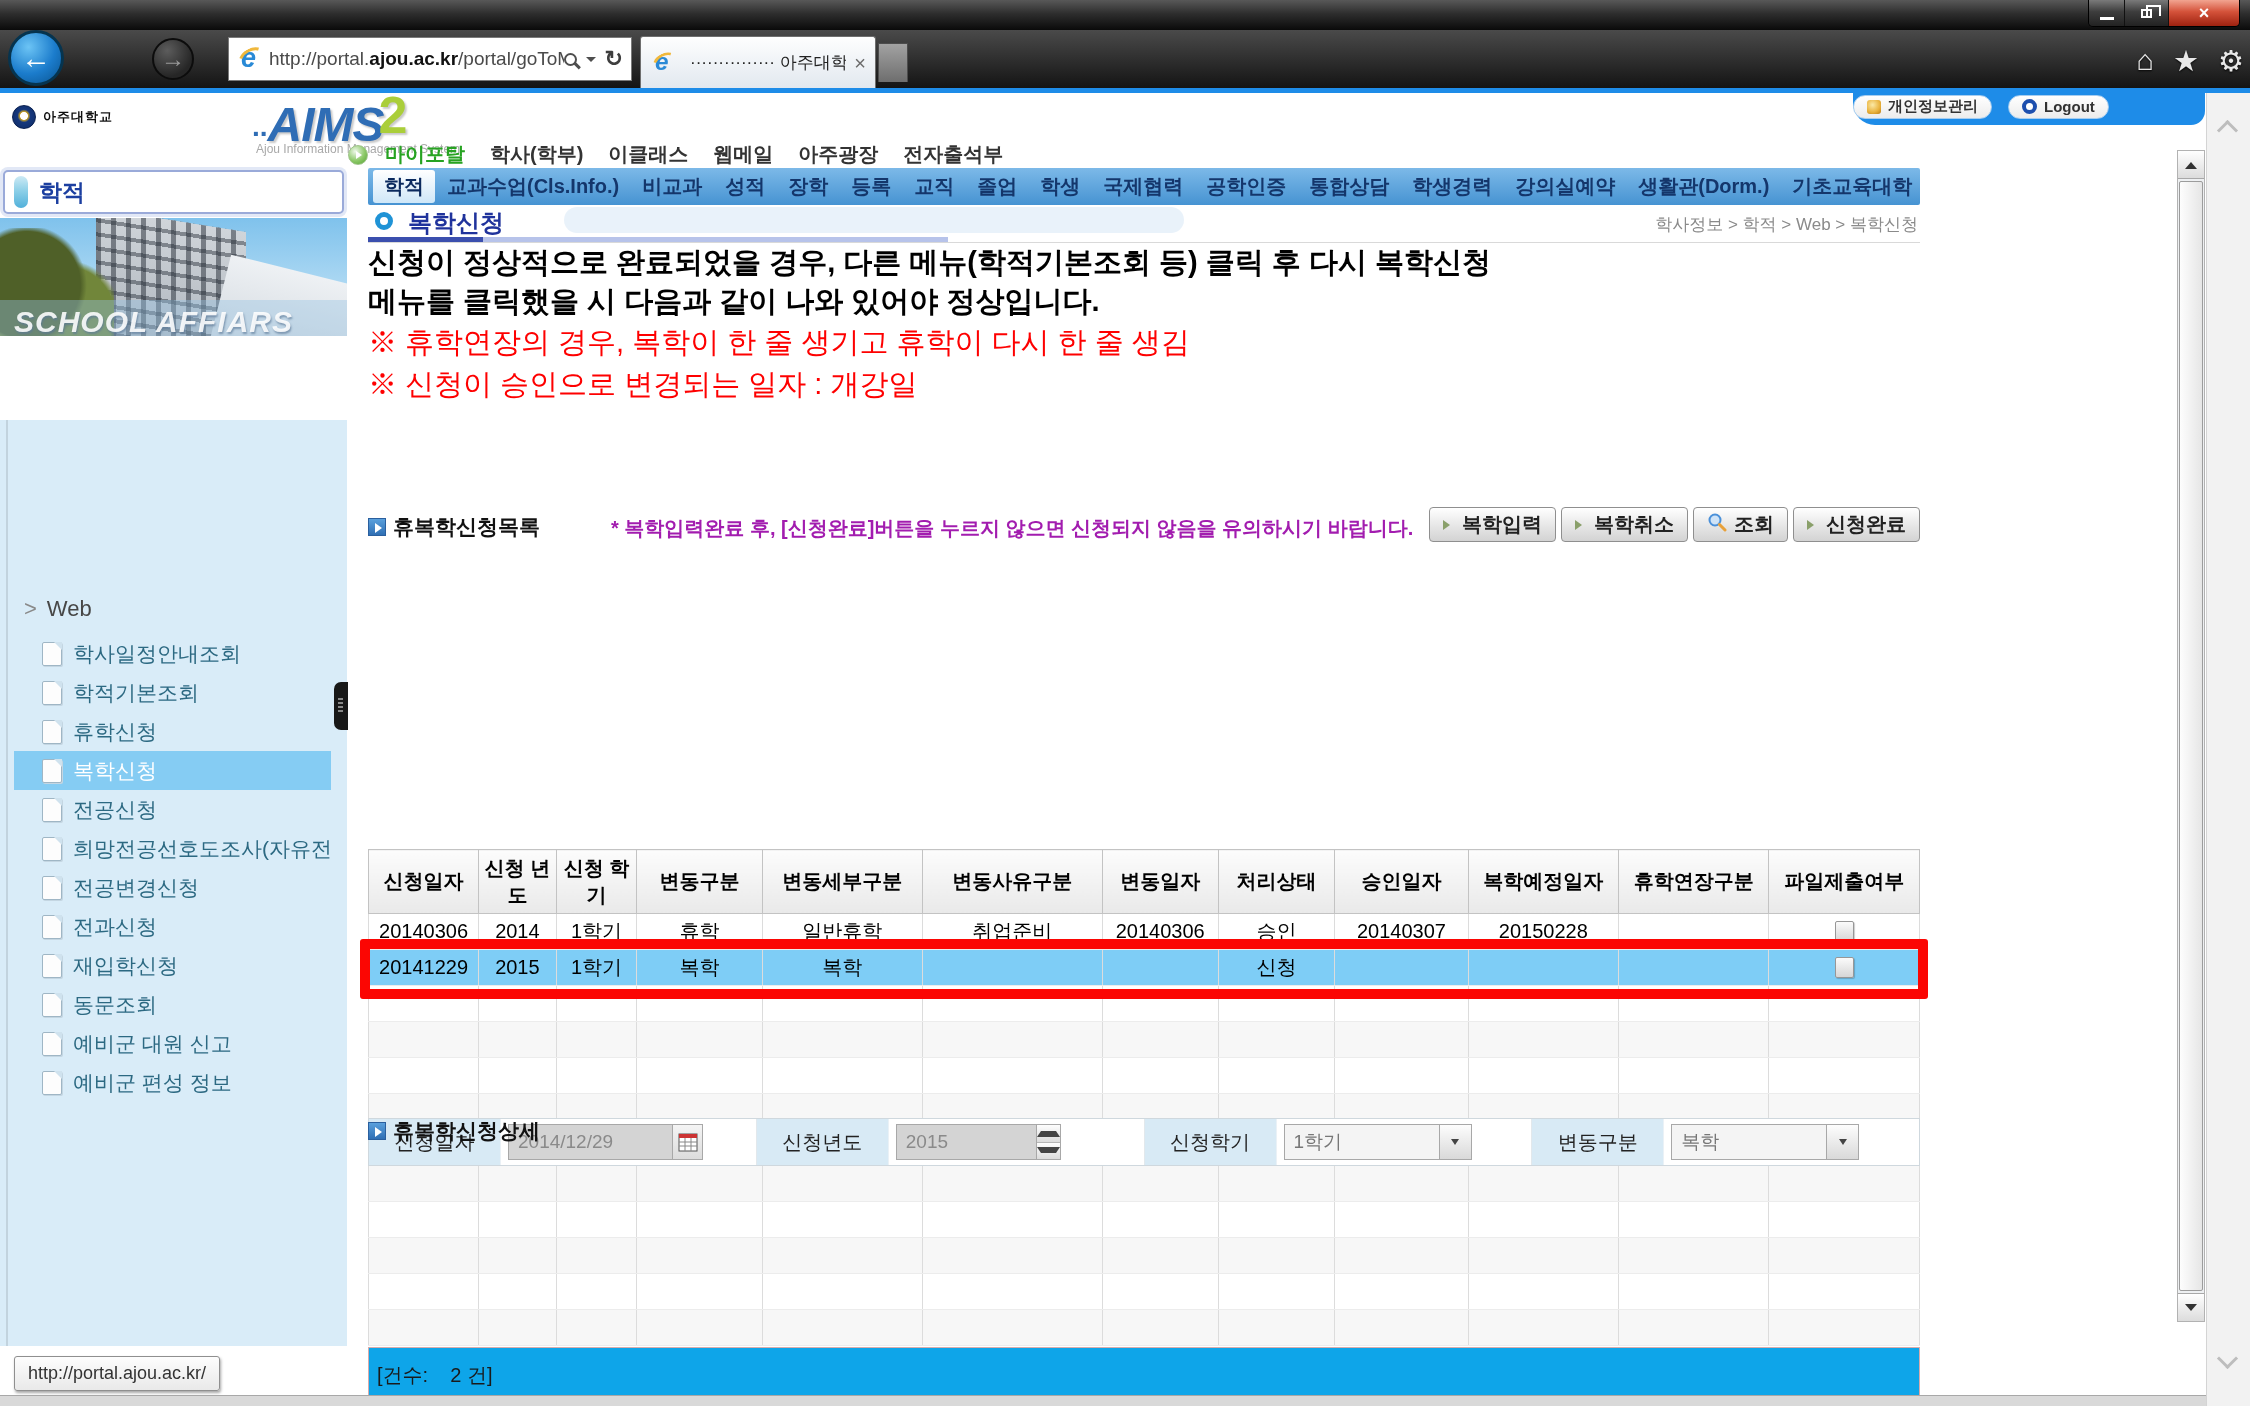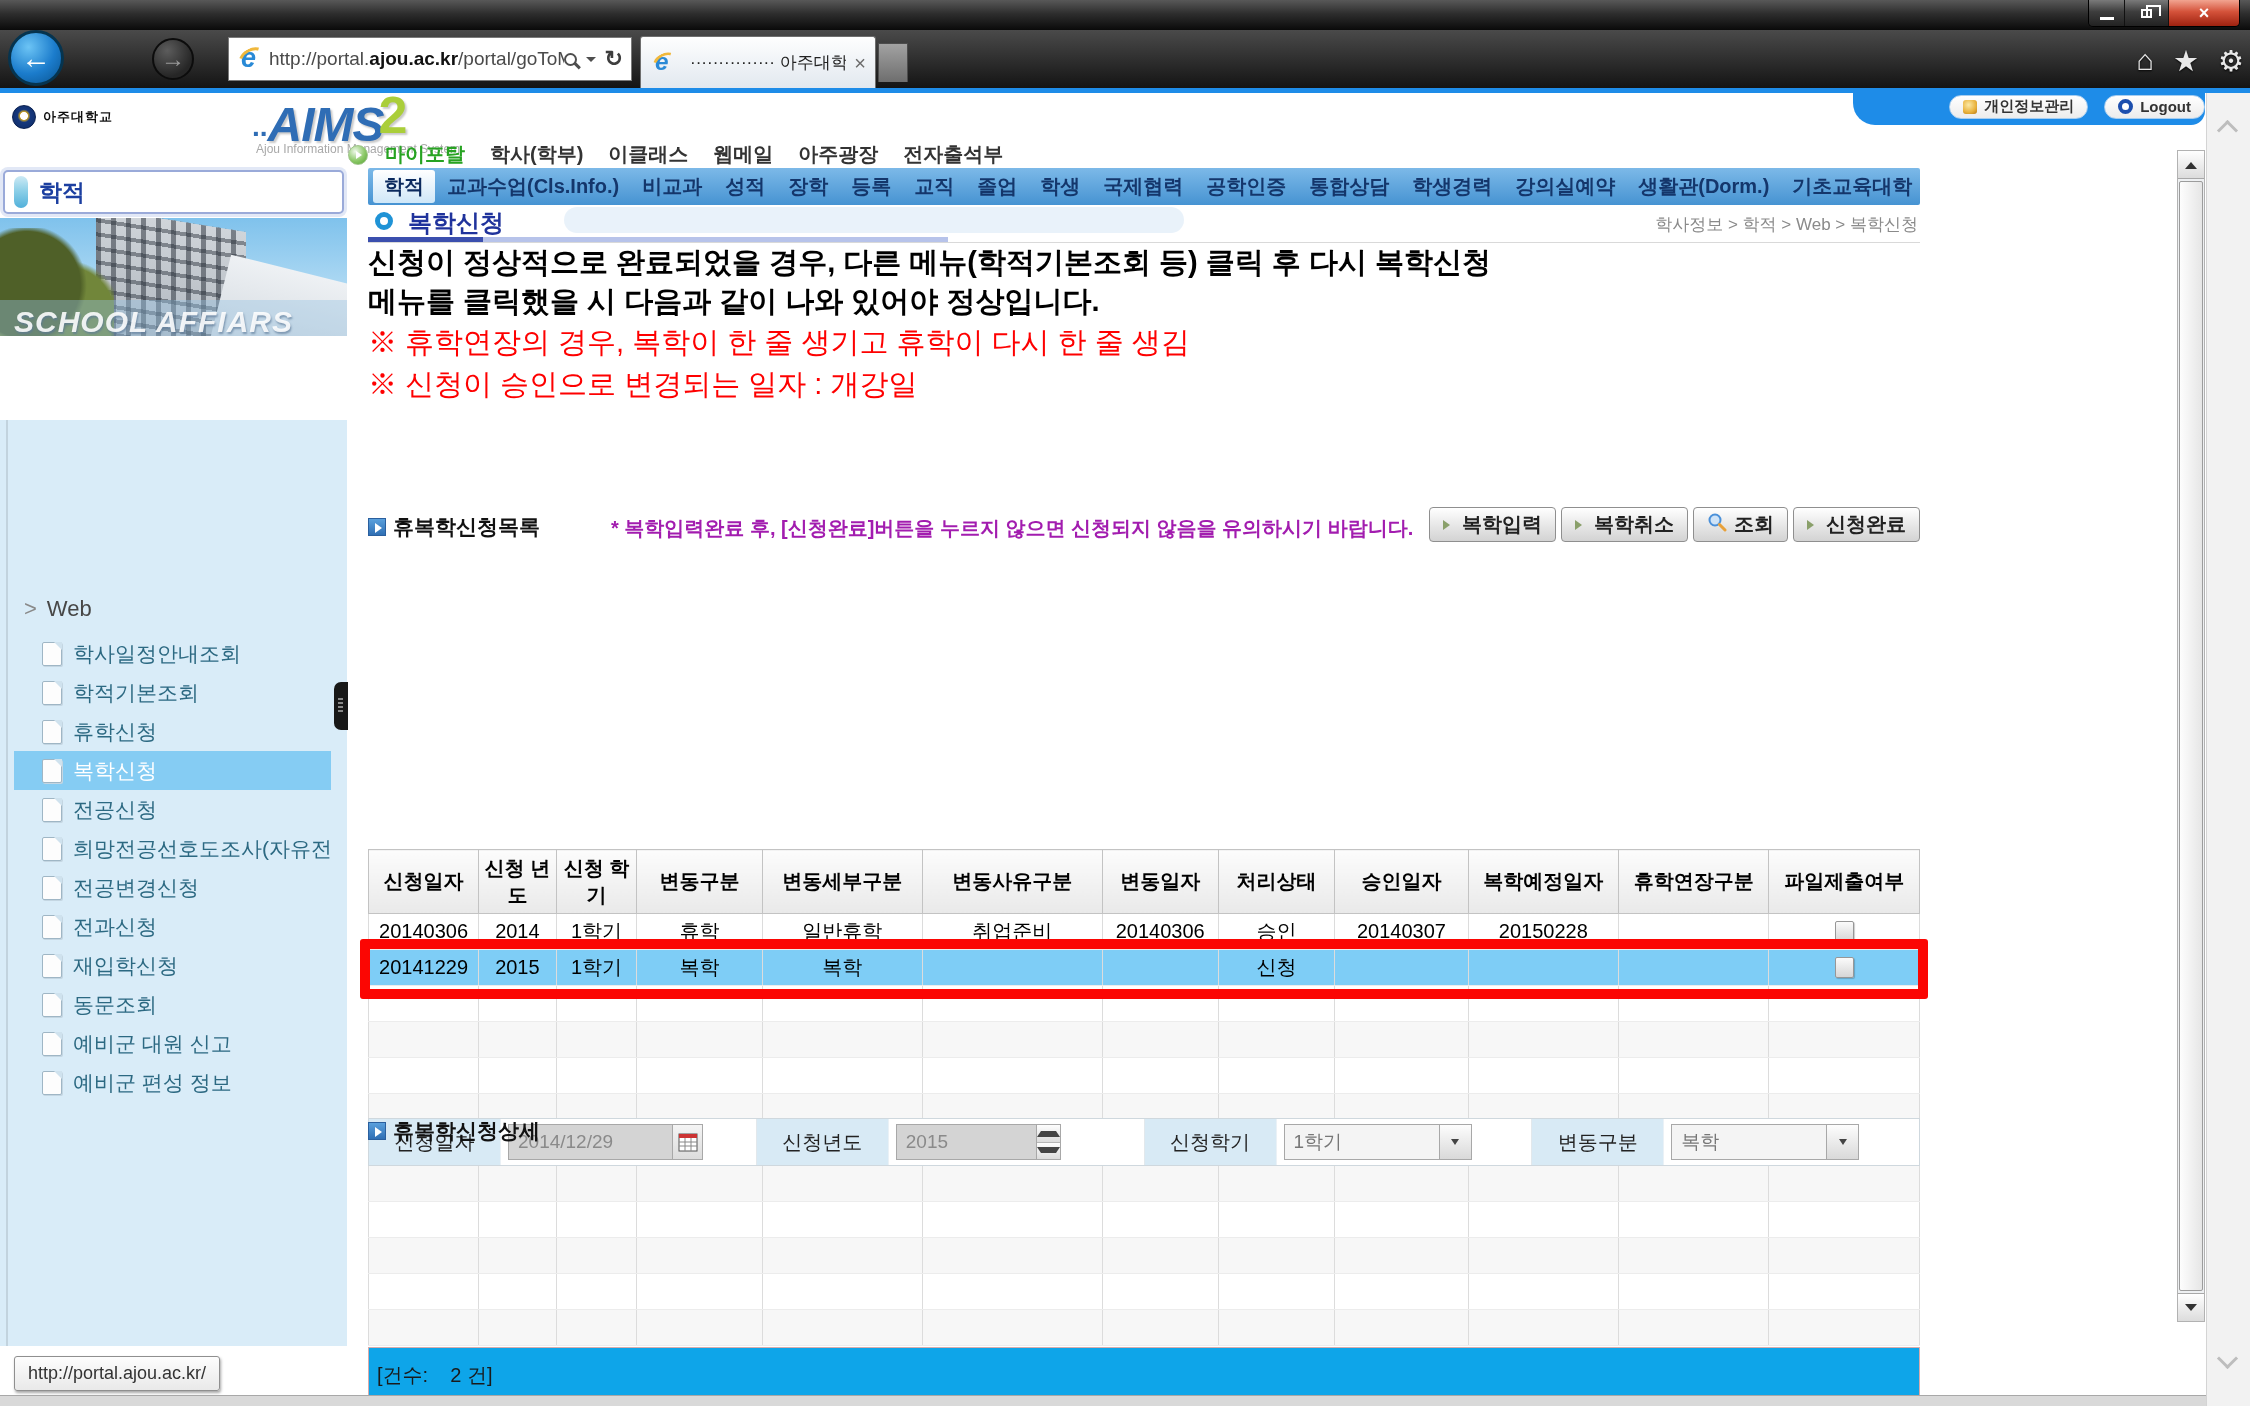--- a/index.html
+++ b/index.html
@@ -95,21 +95,21 @@
   .aims-sub { font-size:12px; color:#a9a9a9; margin-left:4px; margin-top:-10px; }
   .quick { position:absolute; left:348px; top:48px; display:flex; align-items:center; gap:25px;
     font-size:20px; font-weight:bold; color:#333; }
   .play-ico { width:20px; height:20px; border-radius:50%; position:relative; margin-right:-8px;
     background:radial-gradient(circle at 35% 30%, #eef8ea, #8cc968 55%, #53a12f);
     border:1px solid #9ec489; }
   .play-ico::after { content:""; position:absolute; left:7px; top:5px; width:0; height:0;
     border:4px solid transparent; border-left:6px solid #fff; }
   .quick .hl { color:#27a322; }
   .ribbon { position:absolute; right:0; top:-5px; width:352px; height:37px; background:#1e8ce8;
-    border-radius:0 0 14px 22px; display:flex; align-items:center; justify-content:flex-end; gap:16px; }
+    border-radius:0 0 14px 22px; display:flex; align-items:center; justify-content:flex-start; gap:16px; }
   .pill { display:flex; align-items:center; gap:7px; height:24px; padding:0 13px;
     background:linear-gradient(#ffffff,#ececec); border:1px solid #a6cdf0; border-radius:12px;
     font-size:15px; font-weight:bold; color:#333; }
   .ico-privacy { width:14px; height:14px; border-radius:3px;
     background:radial-gradient(circle at 40% 35%, #fbe9a6, #e9b23c 60%, #b97912); }
   .ico-logout { width:15px; height:15px; border:4px solid #1d4fae; border-radius:50%; background:#fff; }
   
   .menu-bar { position:absolute; left:368px; top:80px; width:1552px; height:37px;
     background:linear-gradient(#7cb9e8,#4693d2); display:flex; align-items:stretch;
     padding:0 5px; gap:1px; border-radius:2px; }

